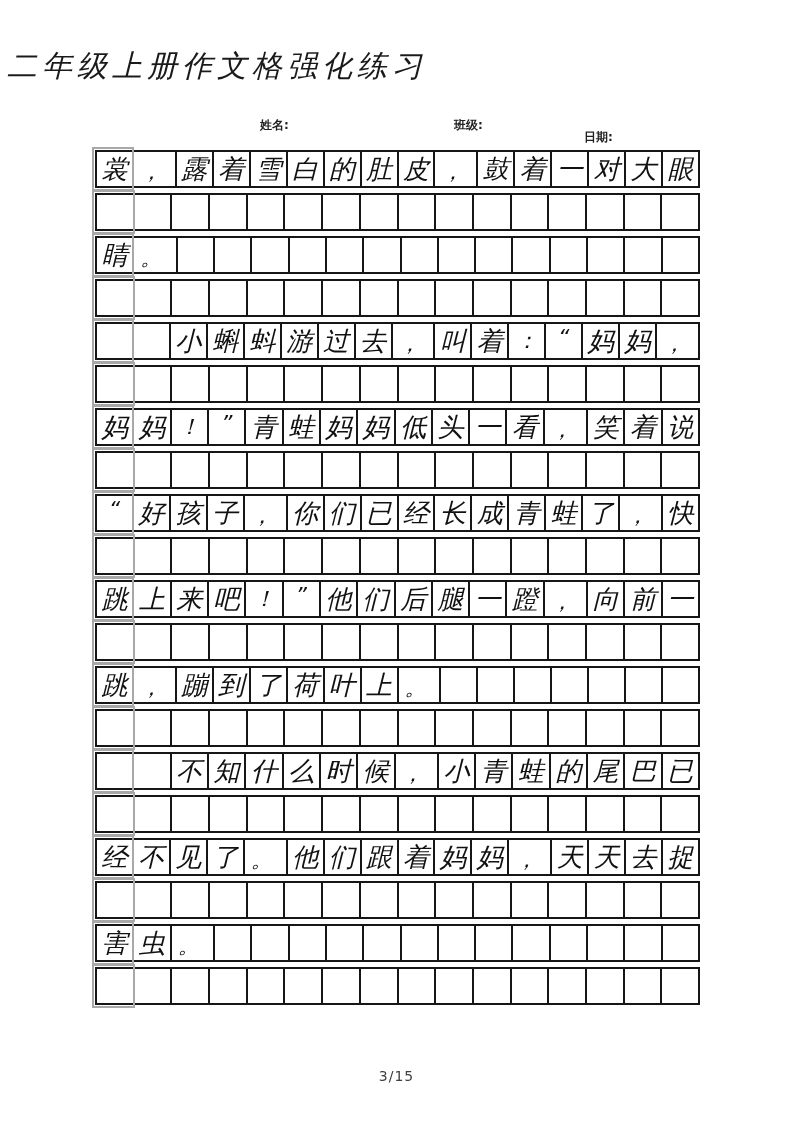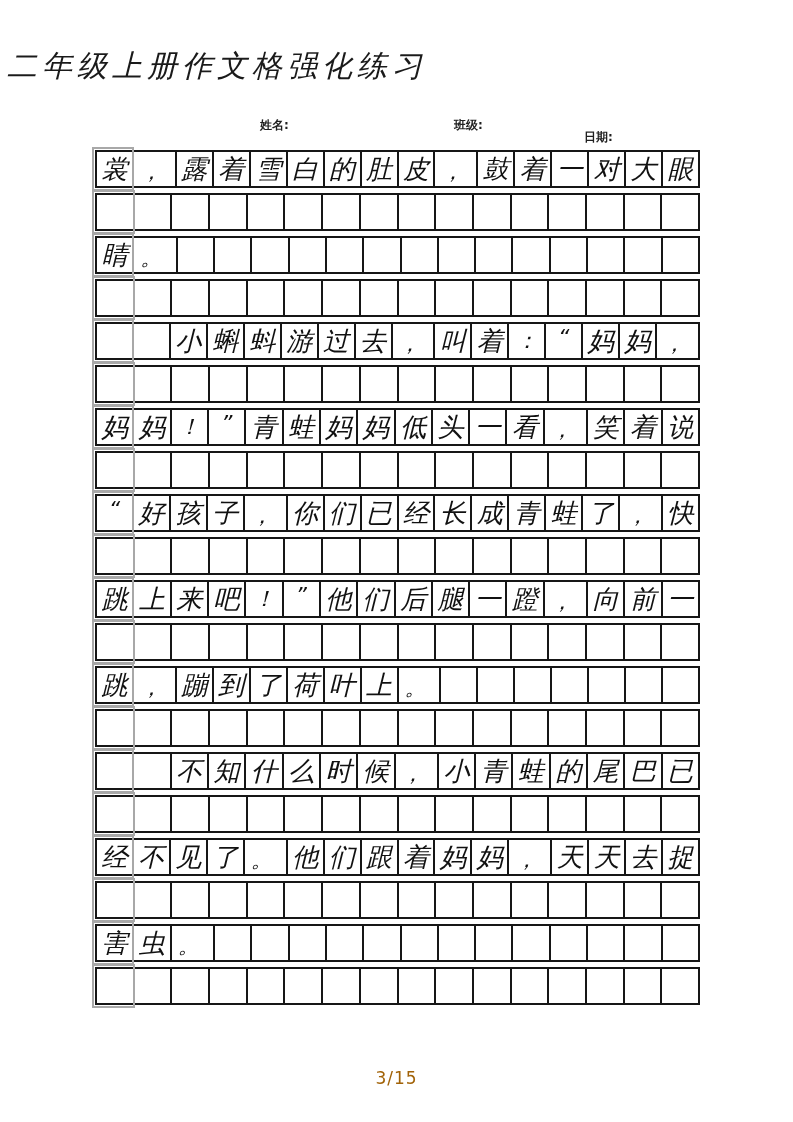--- a/index.html
+++ b/index.html
@@ -86,22 +86,22 @@
     padding-top:3px;
     font-size:22px;
   }
   .cell.p-mid{
     font-size:22px;
   }
   .footer{
     position:absolute;
     top:1068px;left:0;right:0;
     text-align:center;
-    font-size:17px;
-    color:#a16207;
+    font-size:14px;
+    color:#404040;
     letter-spacing:1px;
   }
 </style>
 </head>
 <body>
 
 <div class="page">
   <div class="title">二年级上册作文格强化练习</div>
 
   <span class="hdr-label hdr-name">姓名:</span>

